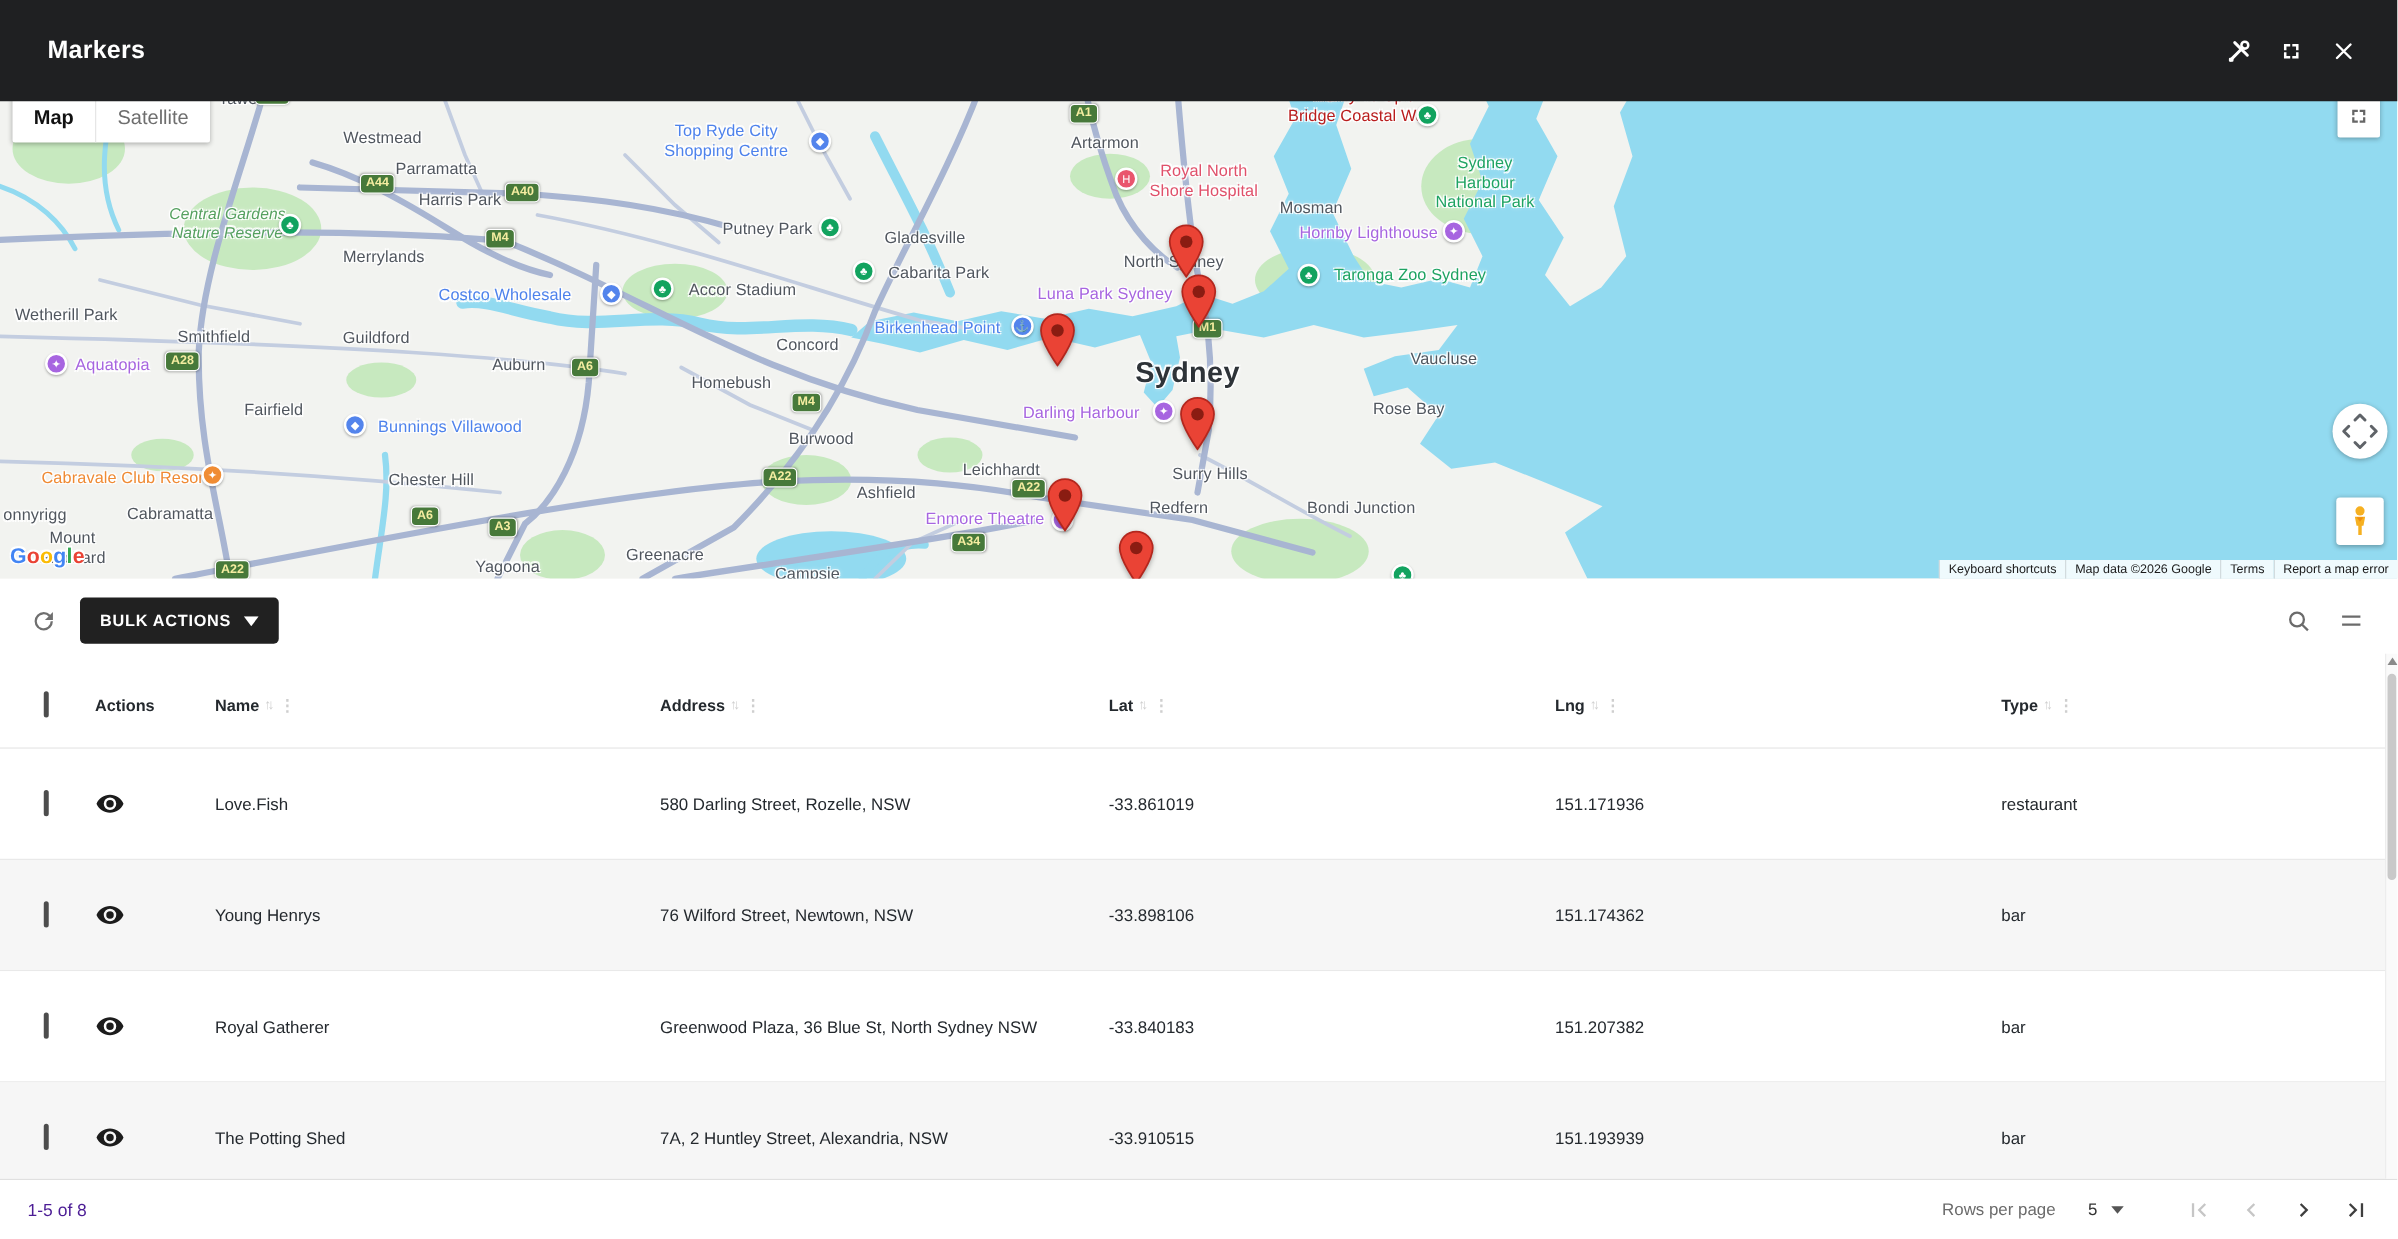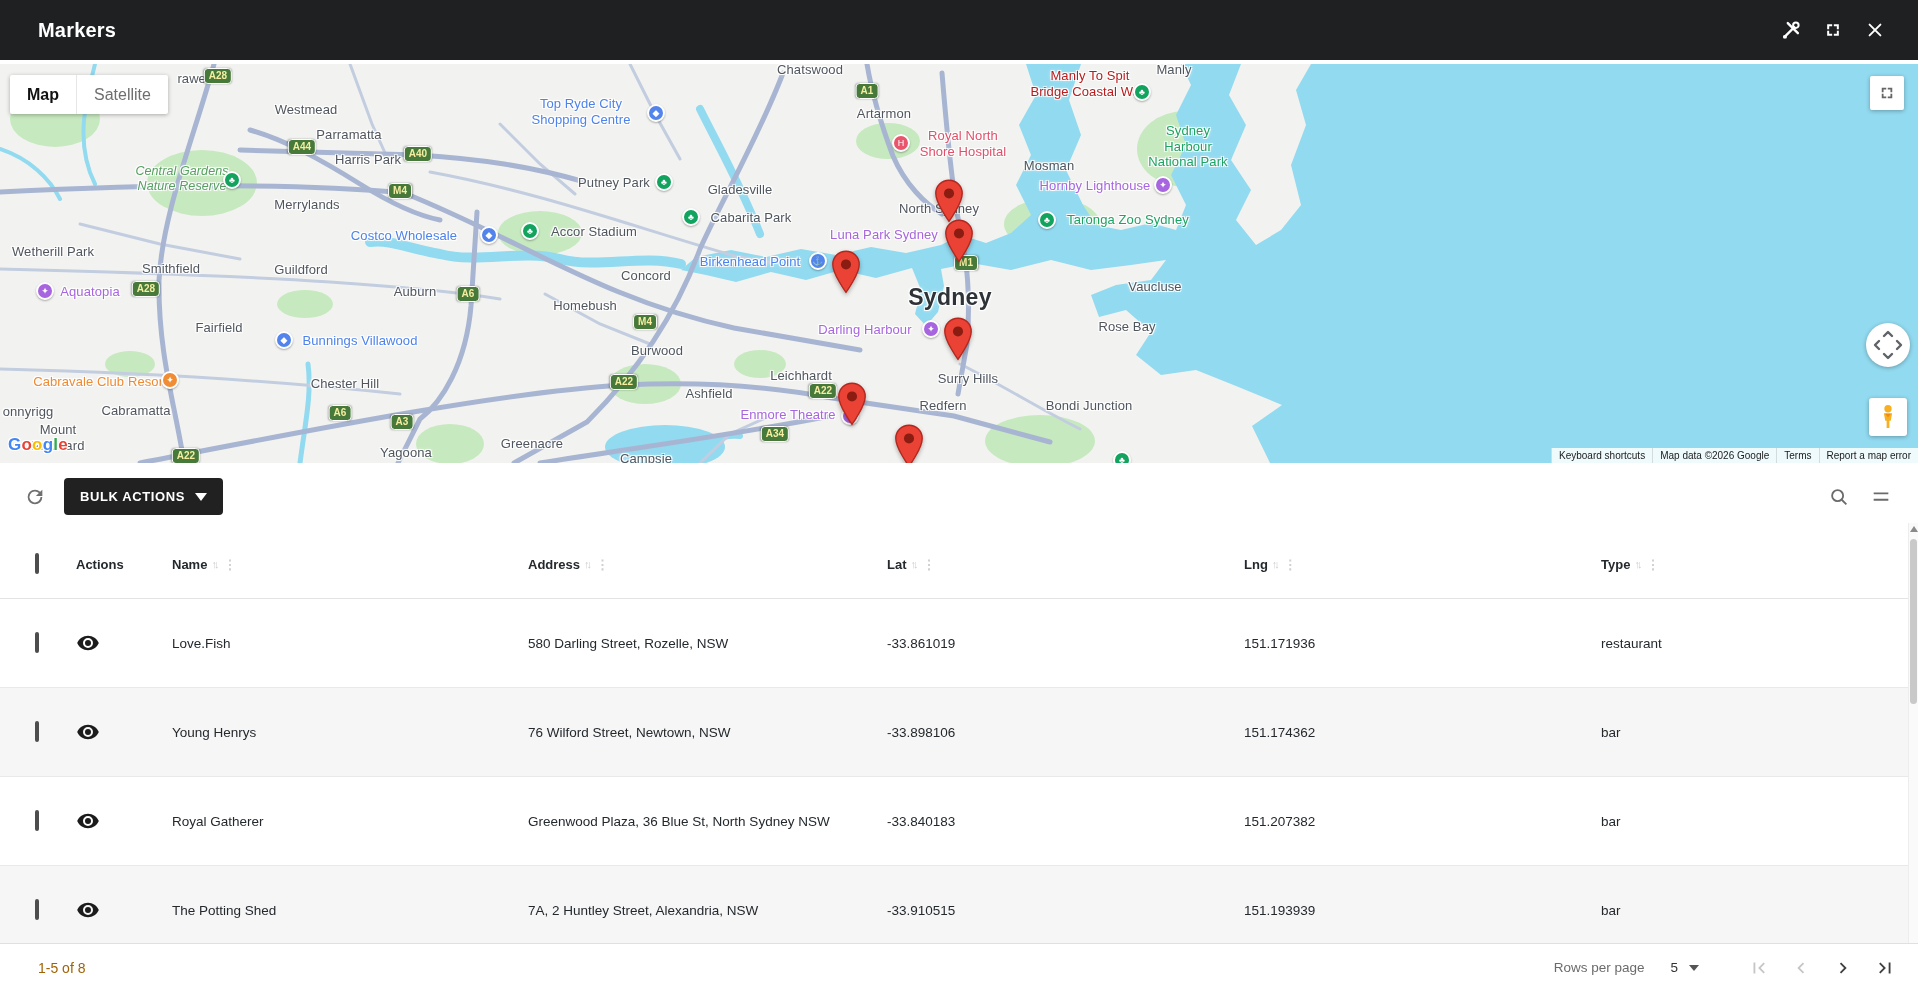--- a/index.html
+++ b/index.html
@@ -1,21 +1,21 @@
 <!DOCTYPE html>
 <html><head>
 <meta charset="utf-8">
 <style>
   * { margin:0; padding:0; box-sizing:border-box; }
   html,body { width:1918px; height:991px; overflow:hidden; background:#fff;
     font-family:"Liberation Sans", sans-serif; }
   .app { position:relative; width:1918px; height:991px; }
 
   
-  .titlebar { position:absolute; top:0; left:0; width:100%; height:60px; background:#1f2022;
+  .titlebar { position:absolute; top:0; left:0; width:100%; height:81px; background:#1f2022;
     display:flex; align-items:center; padding:0 24px; z-index:40; }
   .titlebar .title { color:#fff; font-size:20px; font-weight:bold; margin-left:14px; letter-spacing:.2px; }
   .titlebar .spacer { flex:1; }
   .tb-btn { width:38px; height:38px; display:flex; align-items:center; justify-content:center;
     cursor:pointer; margin-left:4px; }
 
   
   .map { position:absolute; top:64px; left:0; width:1918px; height:399px; overflow:hidden; background:#f2f3f0; }
   .map svg.bg { position:absolute; top:0; left:0; }
   .overlays { position:absolute; inset:0; }
@@ -91,21 +91,21 @@
   .vscroll { position:absolute; right:0; top:523px; width:10px; height:420px; background:#fafafa;
     border-left:1px solid #ededed; z-index:9; }
   .vscroll .arr { position:absolute; top:3px; left:1px; width:0; height:0;
     border-left:4px solid transparent; border-right:4px solid transparent; border-bottom:6px solid #8a8a8a; }
   .vscroll .thumb { position:absolute; top:16px; left:1px; width:7px; height:165px;
     background:#c9c9c9; border-radius:4px; }
 
   
   .footer { position:absolute; top:943px; left:0; width:100%; height:48px; background:#fff;
     border-top:1px solid #e0e0e0; display:flex; align-items:center; padding:0 16px; }
-  .range { font-size:14px; color:#a16207; margin-left:22px; }
+  .range { font-size:14px; color:#4c1d95; margin-left:6px; }
   .footer .spacer { flex:1; }
   .rpp-label { font-size:13.5px; color:#6b6b6b; margin-right:26px; }
   .rpp-select { display:flex; align-items:center; gap:10px; margin-right:34px; cursor:pointer; }
   .rpp-value { font-size:13.5px; color:#333; }
   .pg-btn { width:34px; height:34px; display:flex; align-items:center; justify-content:center;
     cursor:pointer; margin-left:8px; }
 </style>
 </head>
 <body>
 

